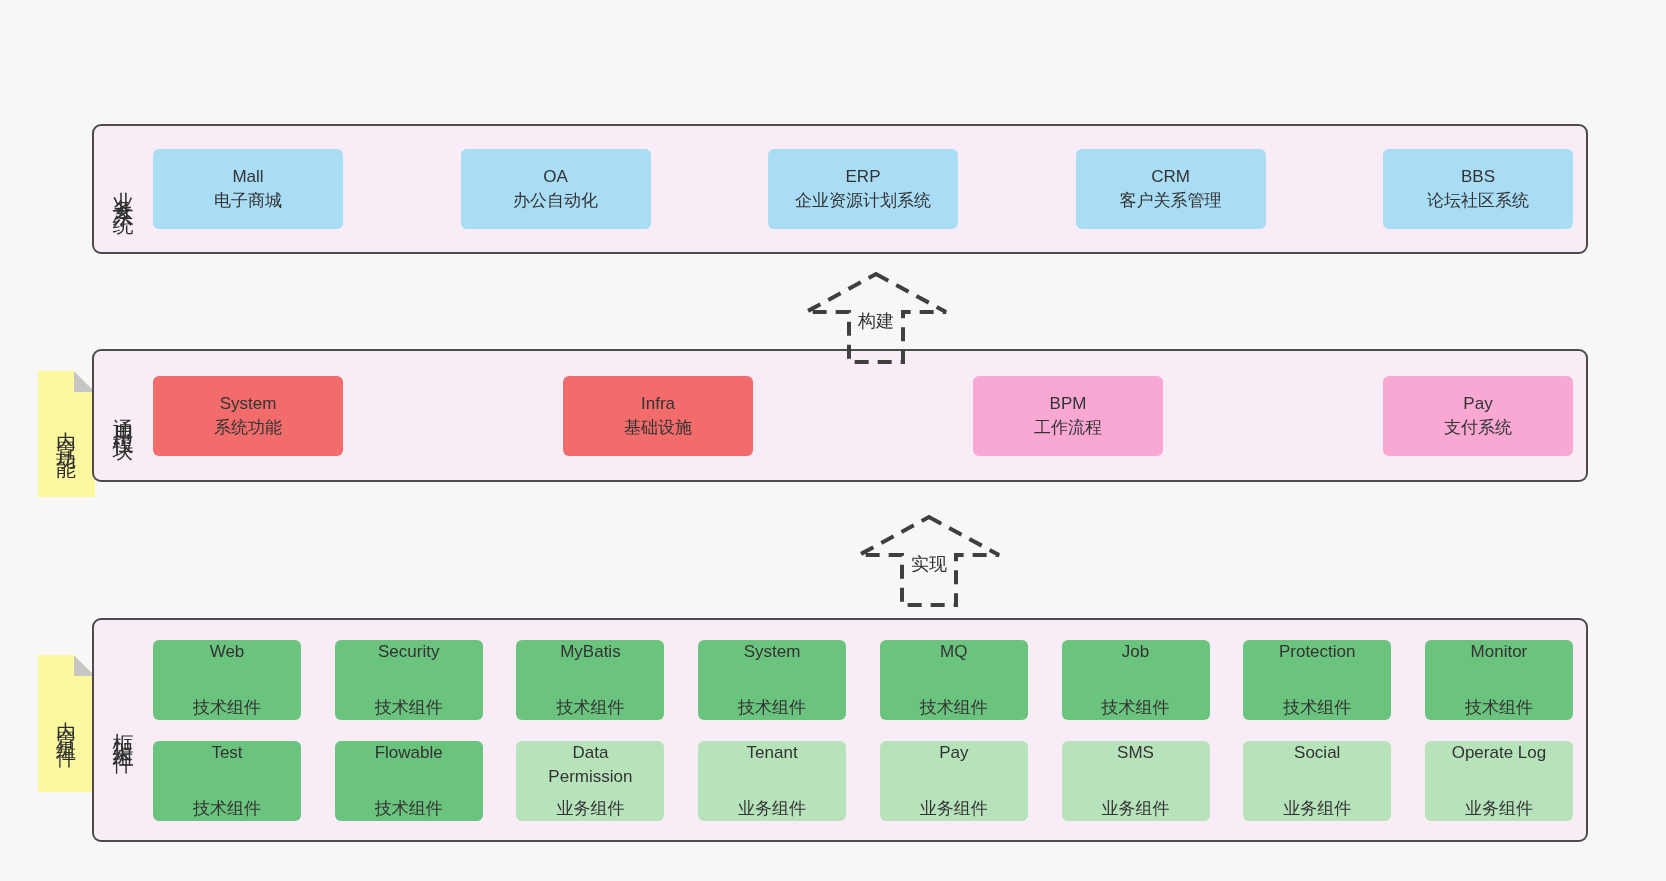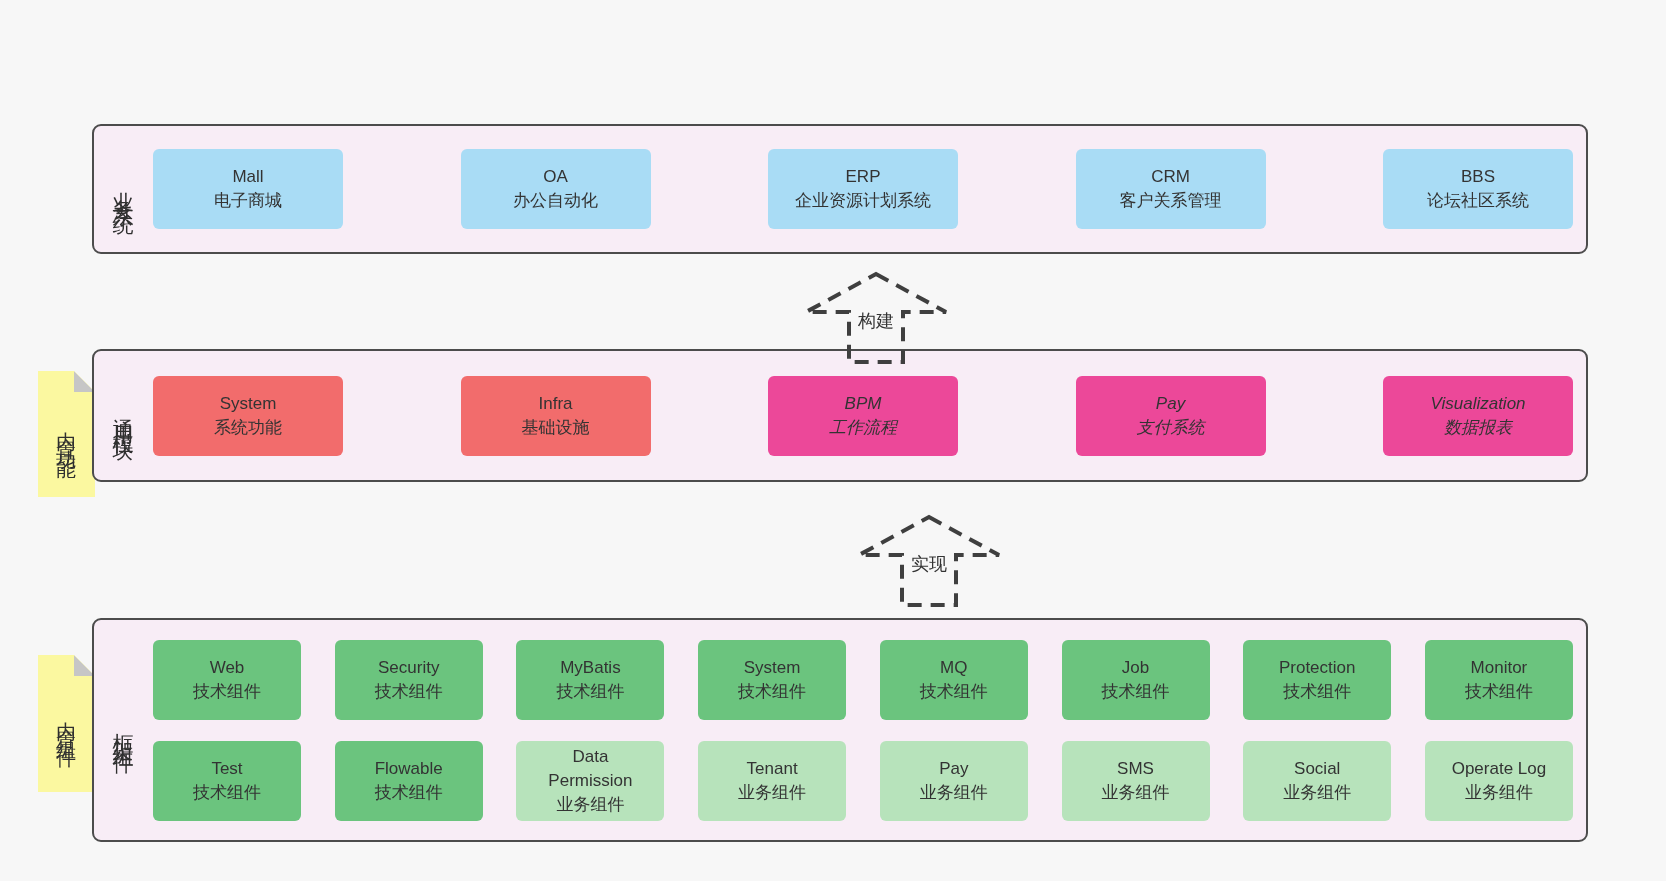--- a/index.html
+++ b/index.html
@@ -13,24 +13,24 @@
   .label-col{width:59px;display:flex;align-items:center;justify-content:center;}
   .vtext{writing-mode:vertical-rl;text-orientation:upright;font-size:21px;
          letter-spacing:7px;line-height:1;color:#2f2f2f;}
 
   .boxes{flex:1;display:flex;align-items:center;justify-content:space-between;
          padding-right:13px;}
   .box{height:80px;border-radius:6px;display:flex;flex-direction:column;
        align-items:center;justify-content:center;text-align:center;
        font-size:17px;line-height:24px;color:#333;}
   .w190{width:190px;}
-  .w148{width:148px;}
+  .w148{width:148px;justify-content:space-between;}
   .blue{background:#a9dcf5;}
   .red{background:#f26c6c;}
-  .pink{background:#ec4899;font-style:italic;}
+  .pink{background:#f9a8d4;}
   .green{background:#6bc47e;}
   .lgreen{background:#b7e3bb;}
   .fw-rows{flex:1;display:flex;flex-direction:column;justify-content:space-between;
            padding:20px 13px 19px 0;}
   .fw-row{display:flex;justify-content:space-between;}
   .fw-row .en{max-width:116px;}
 
   
   .sticky{position:absolute;left:38px;width:57px;background:#fbf8a0;z-index:1;
           display:flex;align-items:center;justify-content:center;
@@ -104,24 +104,20 @@
         <div class="zh">基础设施</div>
       </div>
       <div class="box w190 pink">
         <div class="en">BPM</div>
         <div class="zh">工作流程</div>
       </div>
       <div class="box w190 pink">
         <div class="en">Pay</div>
         <div class="zh">支付系统</div>
       </div>
-      <div class="box w190 pink">
-        <div class="en">Visualization</div>
-        <div class="zh">数据报表</div>
-      </div>
     </div>
   </section>
 
   <div class="arrow" style="left:856px;top:514px;">
     <svg viewBox="0 0 146 94">
       <polygon points="73,3 143,41 100,41 100,91 46,91 46,41 3,41" fill="none" stroke="#3f3f3f" stroke-width="4" stroke-dasharray="14 9" stroke-linejoin="miter"></polygon>
     </svg>
     <span class="arrow-label">实现</span>
   </div>
 

